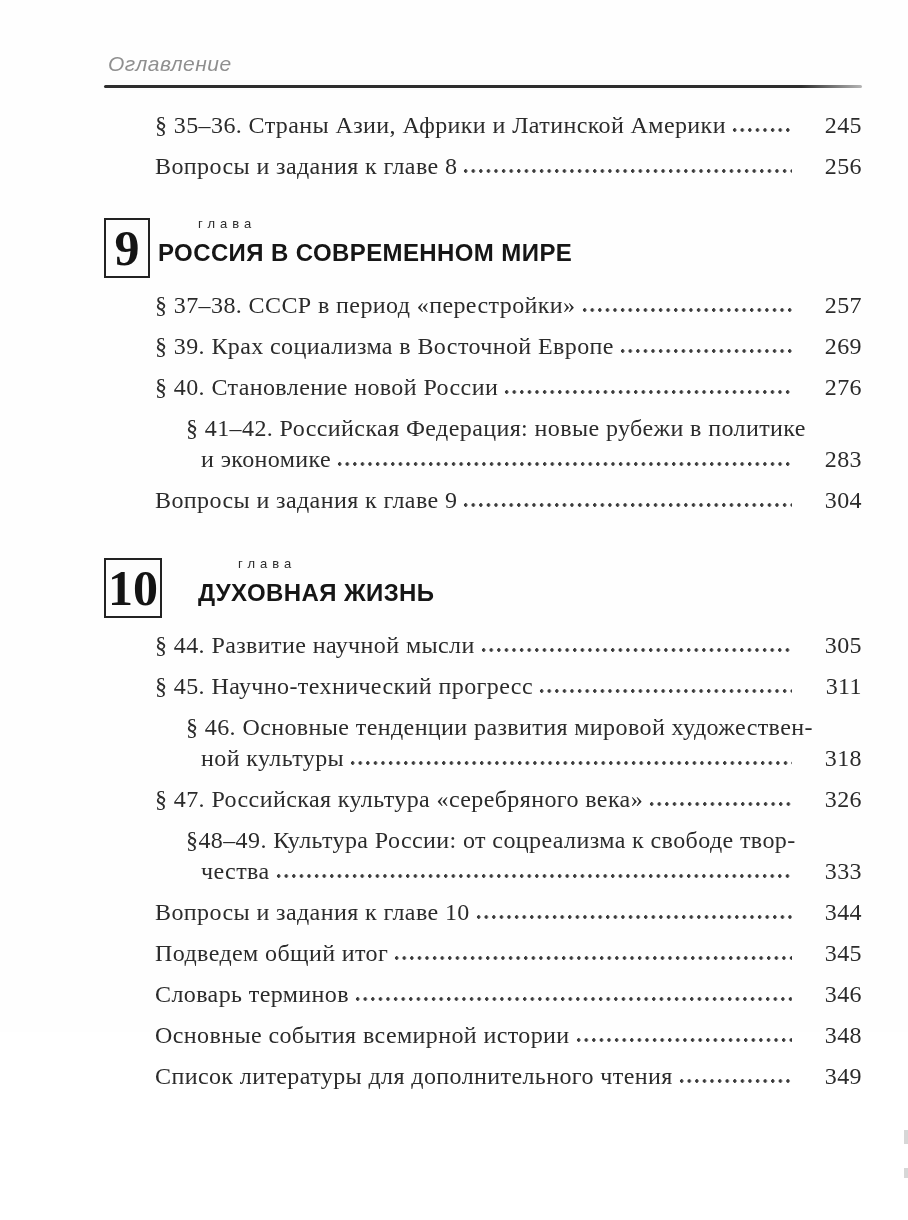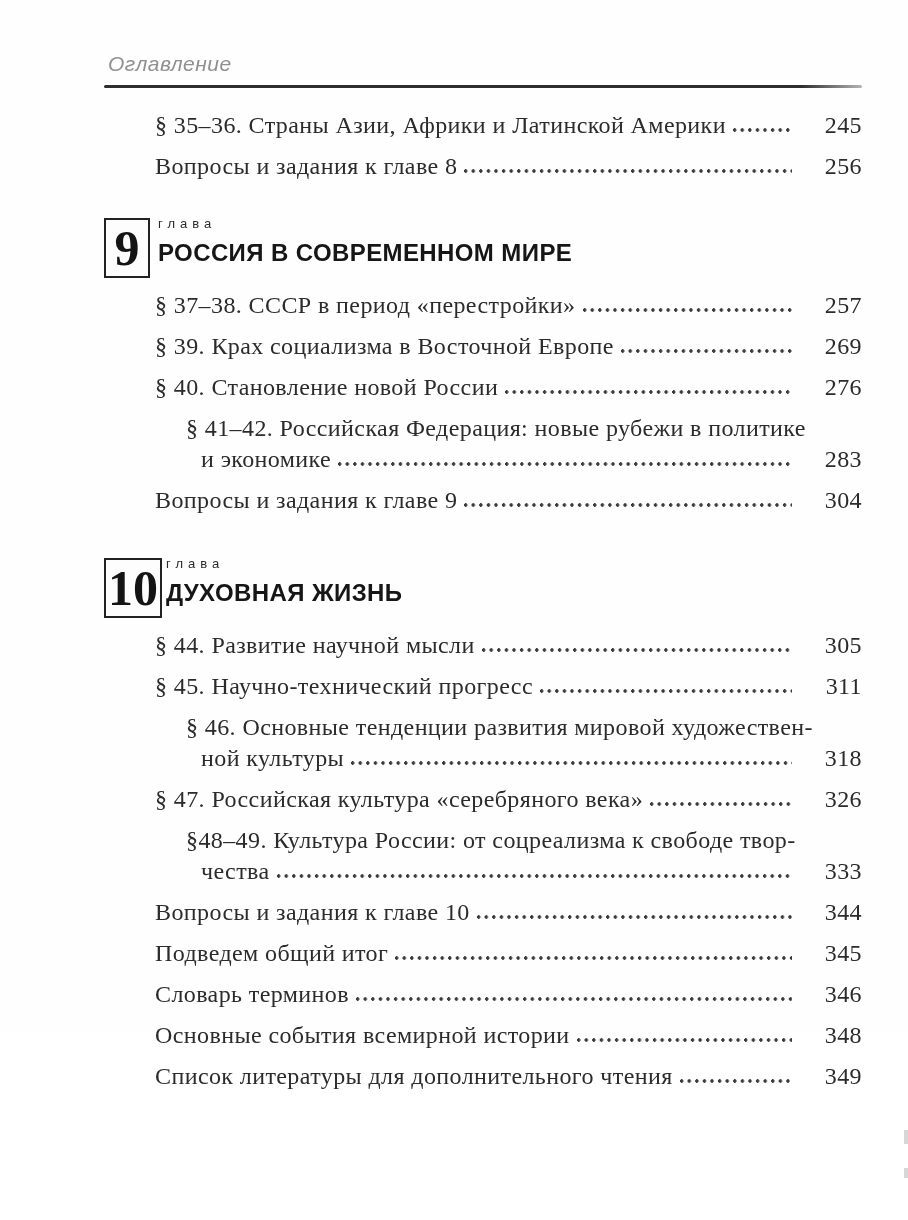--- a/index.html
+++ b/index.html
@@ -110,20 +110,21 @@
     margin-left: 8px;
     display: flex;
     flex-direction: column;
   }
   .chapter-word {
     font-family: "Liberation Sans", sans-serif;
     font-size: 13px;
     letter-spacing: 5px;
     color: #2c2c2c;
     margin-top: 1px;
+    margin-left: 40px;
   }
   .chapter-title {
     font-family: "Liberation Sans", sans-serif;
     font-weight: bold;
     font-size: 24px;
     letter-spacing: 0.4px;
     color: #161616;
     margin-top: 8px;
     white-space: nowrap;
   }
@@ -193,21 +194,21 @@
         <span class="leader"></span>
         <span class="pagenum">283</span>
       </div>
       <div class="toc-row">
         <span class="t">Вопросы и задания к главе 9</span>
         <span class="leader"></span>
         <span class="pagenum">304</span>
       </div>
     </div>
 
-  <div class="chapter-head" style="margin-top:44px;">
+  <div class="chapter-head" style="margin-top:44px;gap:32px;">
     <div class="chapter-num-box">
       <span>10</span>
     </div>
     <div class="chapter-text" style="margin-left:4px;">
       <div class="chapter-word">глава</div>
       <div class="chapter-title">ДУХОВНАЯ ЖИЗНЬ</div>
     </div>
   </div>
 
   <div class="toc-list" id="list-ch10">

